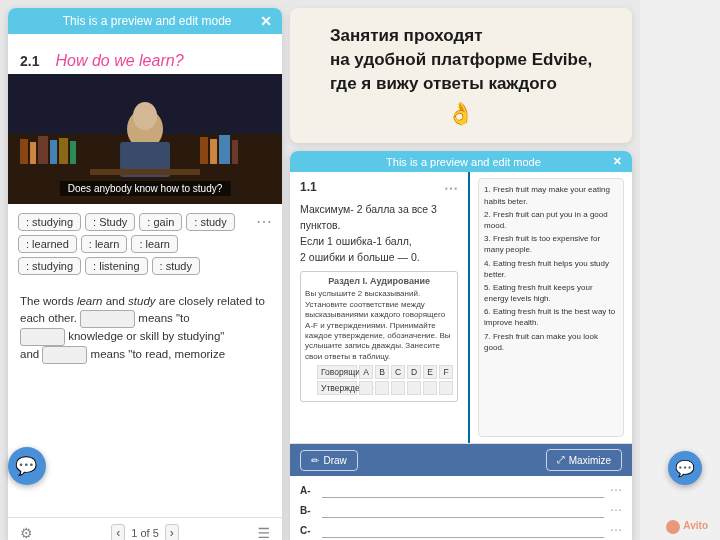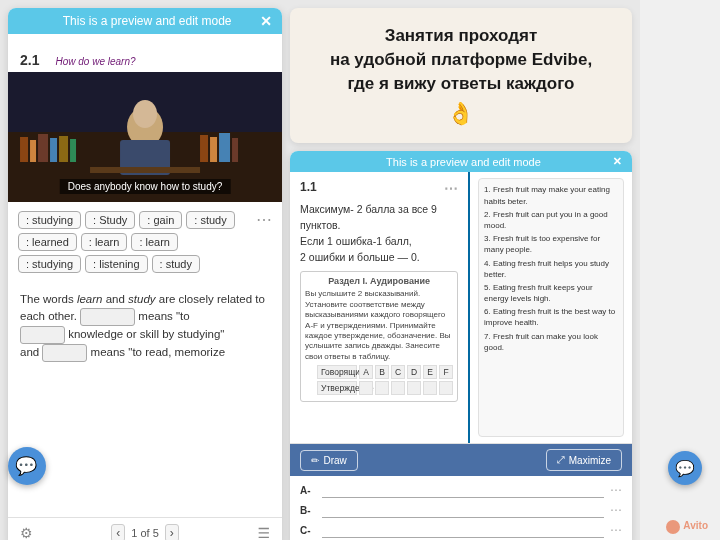--- a/index.html
+++ b/index.html
@@ -60,23 +60,23 @@
       align-items: baseline;
       gap: 16px;
       flex-shrink: 0;
     }
     .section-number {
       font-size: 14px;
       font-weight: bold;
       color: #333;
     }
     .section-title {
-      font-size: 10px;
+      font-size: 16px;
       font-style: italic;
-      color: #701a75;
+      color: #ec4899;
       text-align: right;
     }
 
     .video-area {
       width: 100%;
       height: 130px;
       background: #222;
       position: relative;
       flex-shrink: 0;
       overflow: hidden;
@@ -234,21 +234,21 @@
       display: flex;
       align-items: center;
       justify-content: center;
       box-shadow: 0 2px 6px rgba(0,0,0,0.1);
       position: relative;
     }
     .banner-text {
       font-size: 17px;
       font-weight: 800;
       color: #1a1a1a;
-      text-align: center;
+      text-align: left;
       line-height: 1.4;
     }
     .banner-emoji {
       display: block;
       font-size: 22px;
       margin-top: 6px;
       text-align: center;
     }
 
     
@@ -567,21 +567,21 @@
         <span style="cursor:pointer;font-weight:bold;">✕</span>
       </div>
 
       <div class="edu-content">
         <div class="edu-left">
           <div class="edu-section-num">
             <span>1.1</span>
             <span class="edu-section-dots">⋯</span>
           </div>
           <div class="edu-score-text">
-            <span>Максимум- 2 балла за все 9</span><br>
+            <span>Максимум- 2 балла за все 3</span><br>
             <span>пунктов.</span><br>
             <span>Если 1 ошибка-1 балл,</span><br>
             <span>2 ошибки и больше — 0.</span>
           </div>
 
           <div class="edu-table-area">
             <div class="edu-listening-title">Раздел I. Аудирование</div>
             <div class="edu-table-text">Вы услышите 2 высказываний. Установите соответствие между высказываниями каждого говорящего A-F и утверждениями. Принимайте каждое утверждение, обозначение. Вы услышите запись дважды. Занесите свои ответы в таблицу.</div>
             <div class="edu-table-row">
               <div class="edu-table-cell">Говорящий</div>

